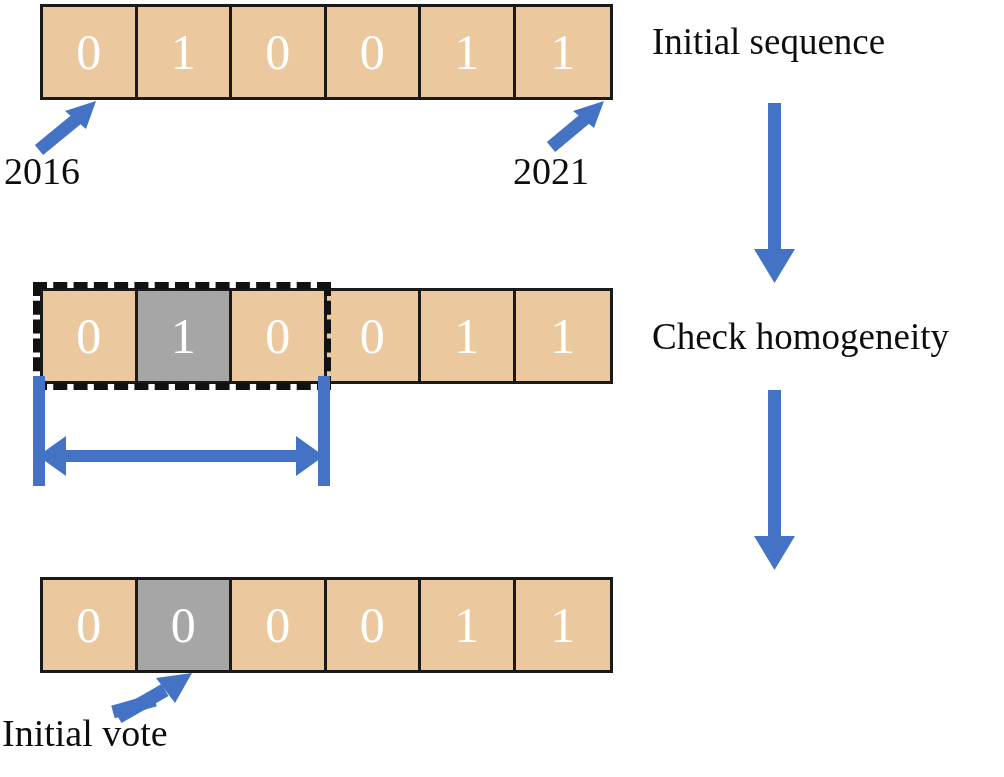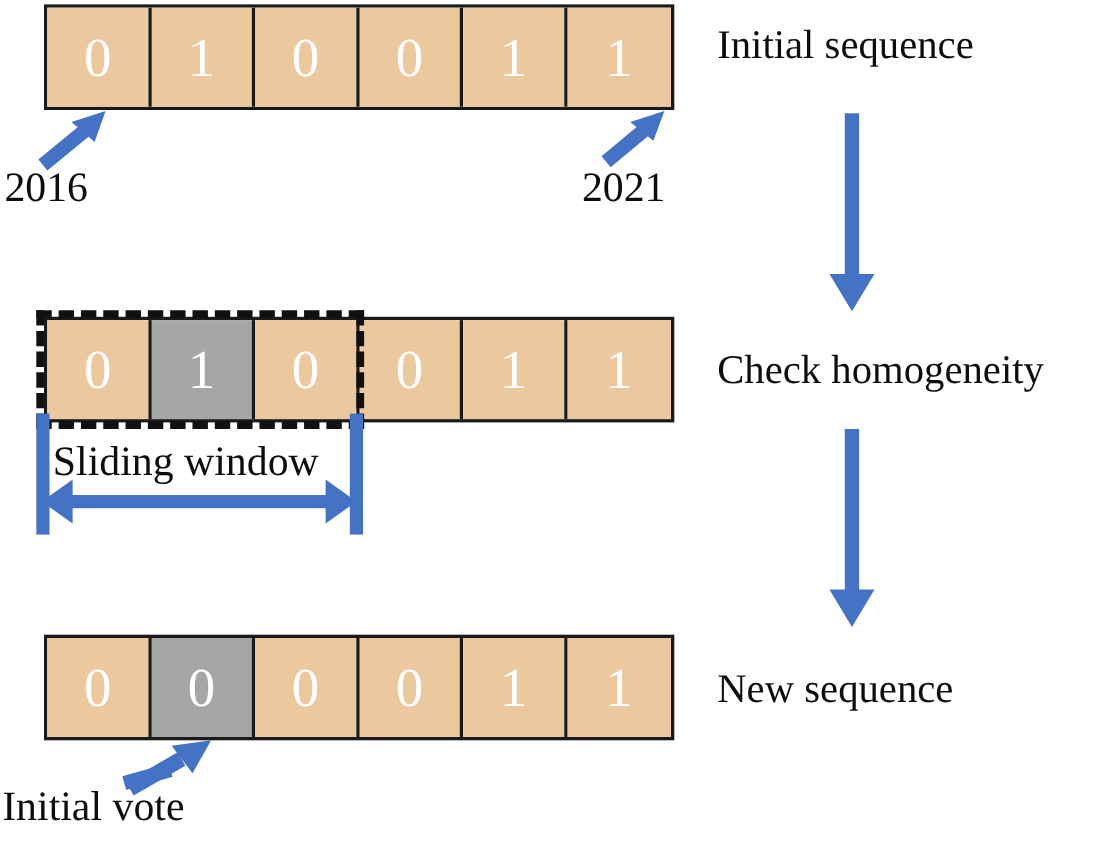--- a/index.html
+++ b/index.html
@@ -112,27 +112,25 @@
     <div class="cell">0</div>
     <div class="cell">0</div>
     <div class="cell">1</div>
     <div class="cell">1</div>
   </div>
 
   <div class="stage-label" style="left:652px; top:23px;">Initial sequence</div>
 
   <div class="stage-label" style="left:652px; top:318px;text-align:right;">Check homogeneity</div>
 
-  <div class="stage-label" style="left:652px; top:608px;">New sequence</div>
 
   <div class="caption" style="left:4px; top:152px;">2016</div>
 
-  <div class="caption" style="left:513px; top:152px;margin-left:16px;">2021</div>
+  <div class="caption" style="left:513px; top:152px;">2021</div>
 
-  <div class="caption" style="left:48px; top:401px;">Sliding window</div>
 
   <div class="caption" style="left:2px; top:714px;">Initial vote</div>
 
   <svg id="arrows" viewBox="0 0 1004 777">
 
     <g>
       <line x1="39" y1="150" x2="78" y2="118" stroke="#4472C4" stroke-width="13" stroke-linecap="butt"></line>
       <polygon points="96,101 65,111 86,129" fill="#4472C4"></polygon>
     </g>
 

